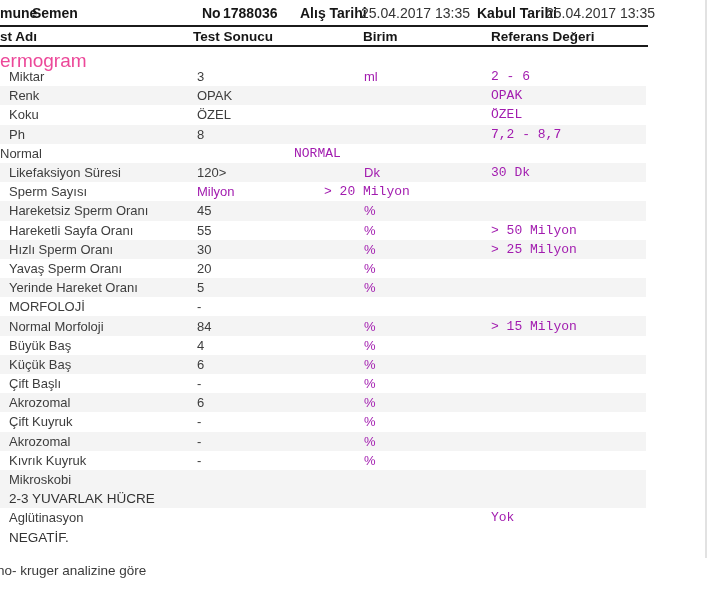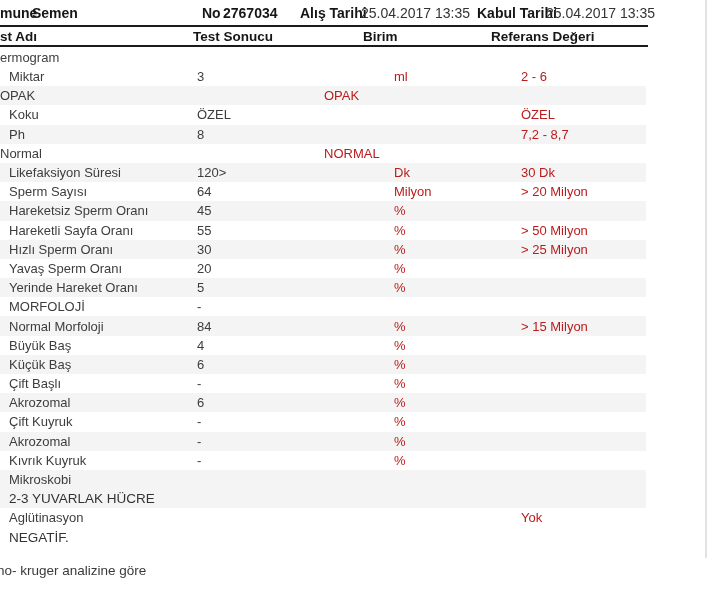--- a/index.html
+++ b/index.html
@@ -19,52 +19,52 @@
 
   .rule { position: absolute; left: 0; width: 648px; height: 2px; background: #1b1b1b; }
   #rule-top { top: 25px; }
   #rule-cols { top: 45px; }
 
   
   .colheads span { position: absolute; top: 29px; font-size: 13.5px; font-weight: bold; color: #161616; }
 
   #section-title {
     position: absolute; top: 50px; left: 0;
-    font-size: 13px; color: #404040;
+    font-size: 19px; color: #ec4899;
   }
 
   
   #results-table { position: absolute; top: 67px; left: 0; width: 616px; }
   .row { width: 646px; }
   .row:nth-child(even) { background: #f4f4f4; }
   .line1 { display: flex; height: 19.2px; align-items: center; font-size: 13px; }
   .c-name   { width: 188px; padding-left: 9px; color: #3d3d3d; }
   .c-result { width: 167px; color: #3d3d3d; }
-  .c-unit   { width: 127px; color: #b91c1c; margin-left: 30px; }
-  .c-ref    { flex: 1; color: #b91c1c; }
+  .c-unit   { width: 127px; color: #a21caf; }
+  .c-ref    { flex: 1; color: #a21caf; font-family: Liberation Mono, monospace; }
   .line2 {
     height: 19.2px; display: flex; align-items: center;
     padding-left: 9px; font-size: 13.5px; color: #333333;
   }
 
   
   #footer-note { position: absolute; left: -3px; top: 563px; font-size: 13.5px; color: #3a3a3a; }
   #page-number { position: absolute; left: 603px; top: 577px; font-size: 13px; color: #3a3a3a; margin-top: 33px; }
 
   
   #page-edge-line { position: absolute; left: 705px; top: 0; width: 2px; height: 558px; background: #e2e2e2; }
 </style>
 </head>
 <body>
 
 <div class="topbar">
   <span class="b" style="left:0">mune</span>
   <span class="b" style="left:32px">Semen</span>
   <span class="b" style="left:202px">No</span>
-  <span class="b" style="left:223px">2767034</span>
+  <span class="b" style="left:223px">1788036</span>
   <span class="b" style="left:300px">Alış Tarihi</span>
   <span class="v" style="left:361px">25.04.2017 13:35</span>
   <span class="b" style="left:477px">Kabul Tarihi</span>
   <span class="v" style="left:546px">25.04.2017 13:35</span>
 </div>
 
 <div id="rule-top" class="rule"></div>
 
 <div class="colheads">
   <span style="left:0">st Adı</span>
@@ -82,20 +82,21 @@
     <div class="line1">
       <span class="c-name">Miktar</span>
       <span class="c-result">3</span>
       <span class="c-unit">ml</span>
       <span class="c-ref">2 - 6</span>
     </div>
 
   </div>
     <div class="row">
     <div class="line1">
+      <span class="c-name">Renk</span>
       <span class="c-result">OPAK</span>
       <span class="c-unit"></span>
       <span class="c-ref">OPAK</span>
     </div>
 
   </div>
     <div class="row">
     <div class="line1">
       <span class="c-name">Koku</span>
       <span class="c-result">ÖZEL</span>
@@ -126,21 +127,20 @@
       <span class="c-name">Likefaksiyon Süresi</span>
       <span class="c-result">120&gt;</span>
       <span class="c-unit">Dk</span>
       <span class="c-ref">30 Dk</span>
     </div>
 
   </div>
     <div class="row">
     <div class="line1">
       <span class="c-name">Sperm Sayısı</span>
-      <span class="c-result">64</span>
       <span class="c-unit">Milyon</span>
       <span class="c-ref">&gt; 20 Milyon</span>
     </div>
 
   </div>
     <div class="row">
     <div class="line1">
       <span class="c-name">Hareketsiz Sperm Oranı</span>
       <span class="c-result">45</span>
       <span class="c-unit">%</span>

